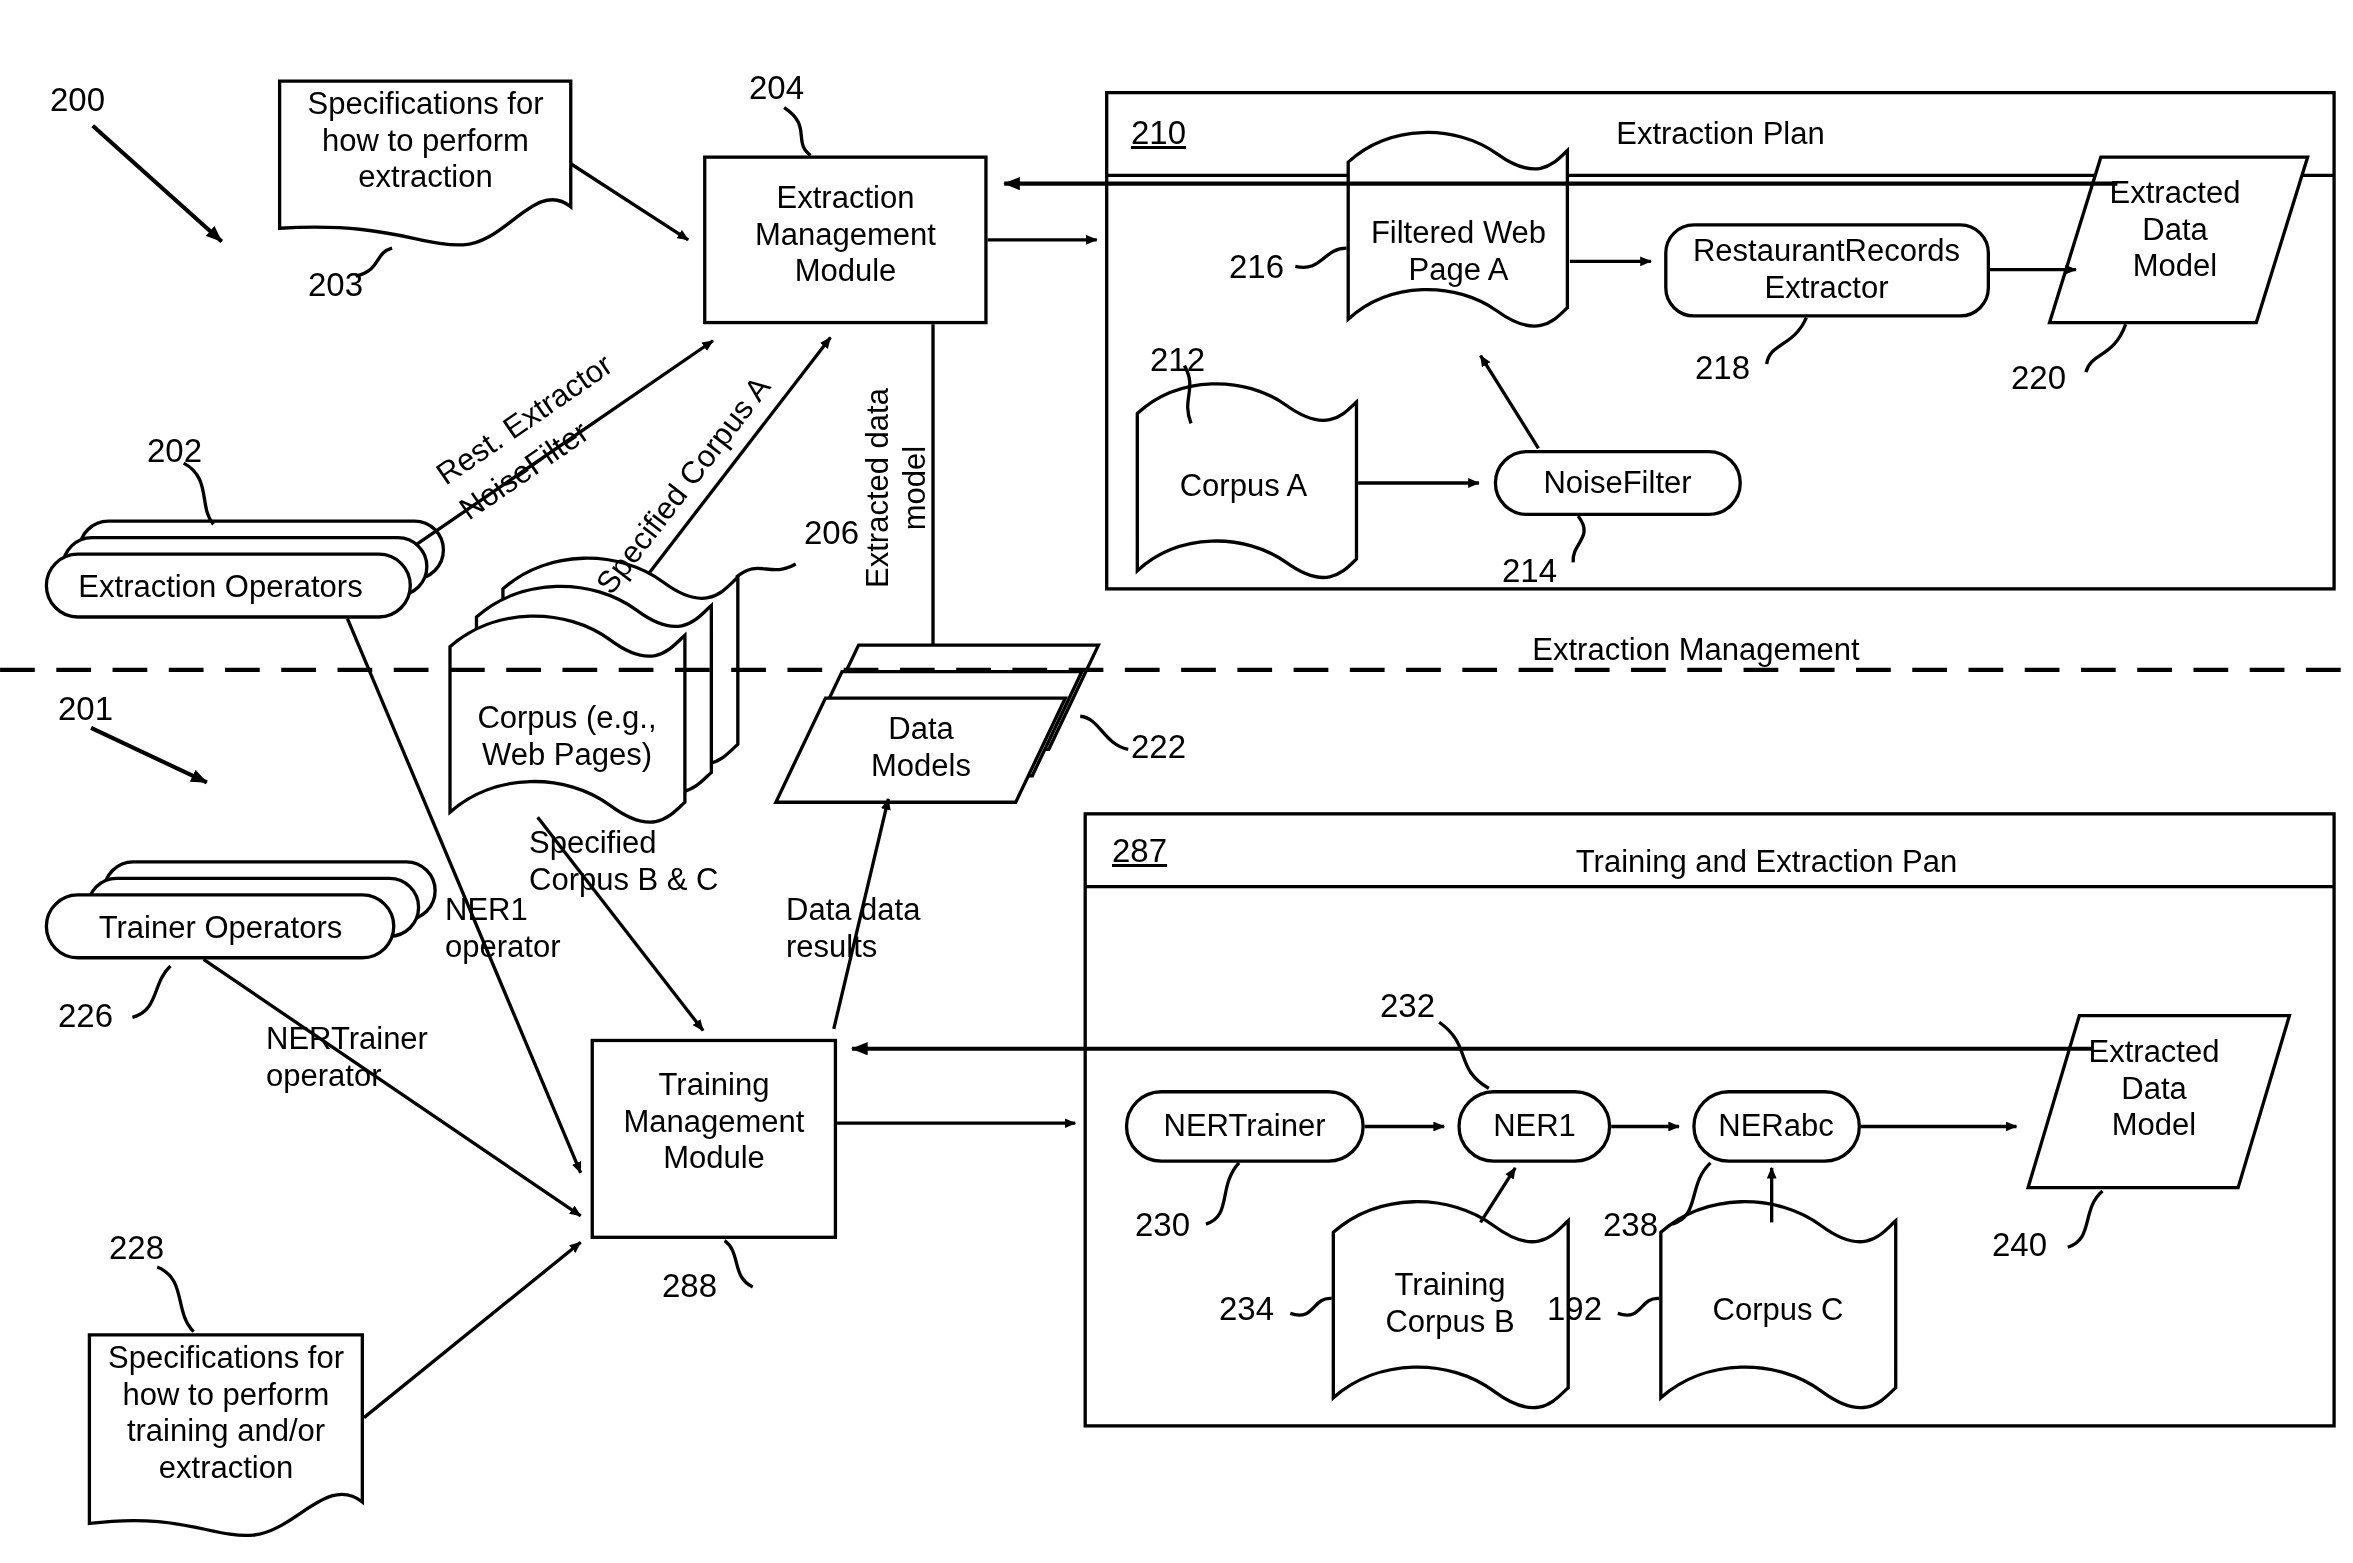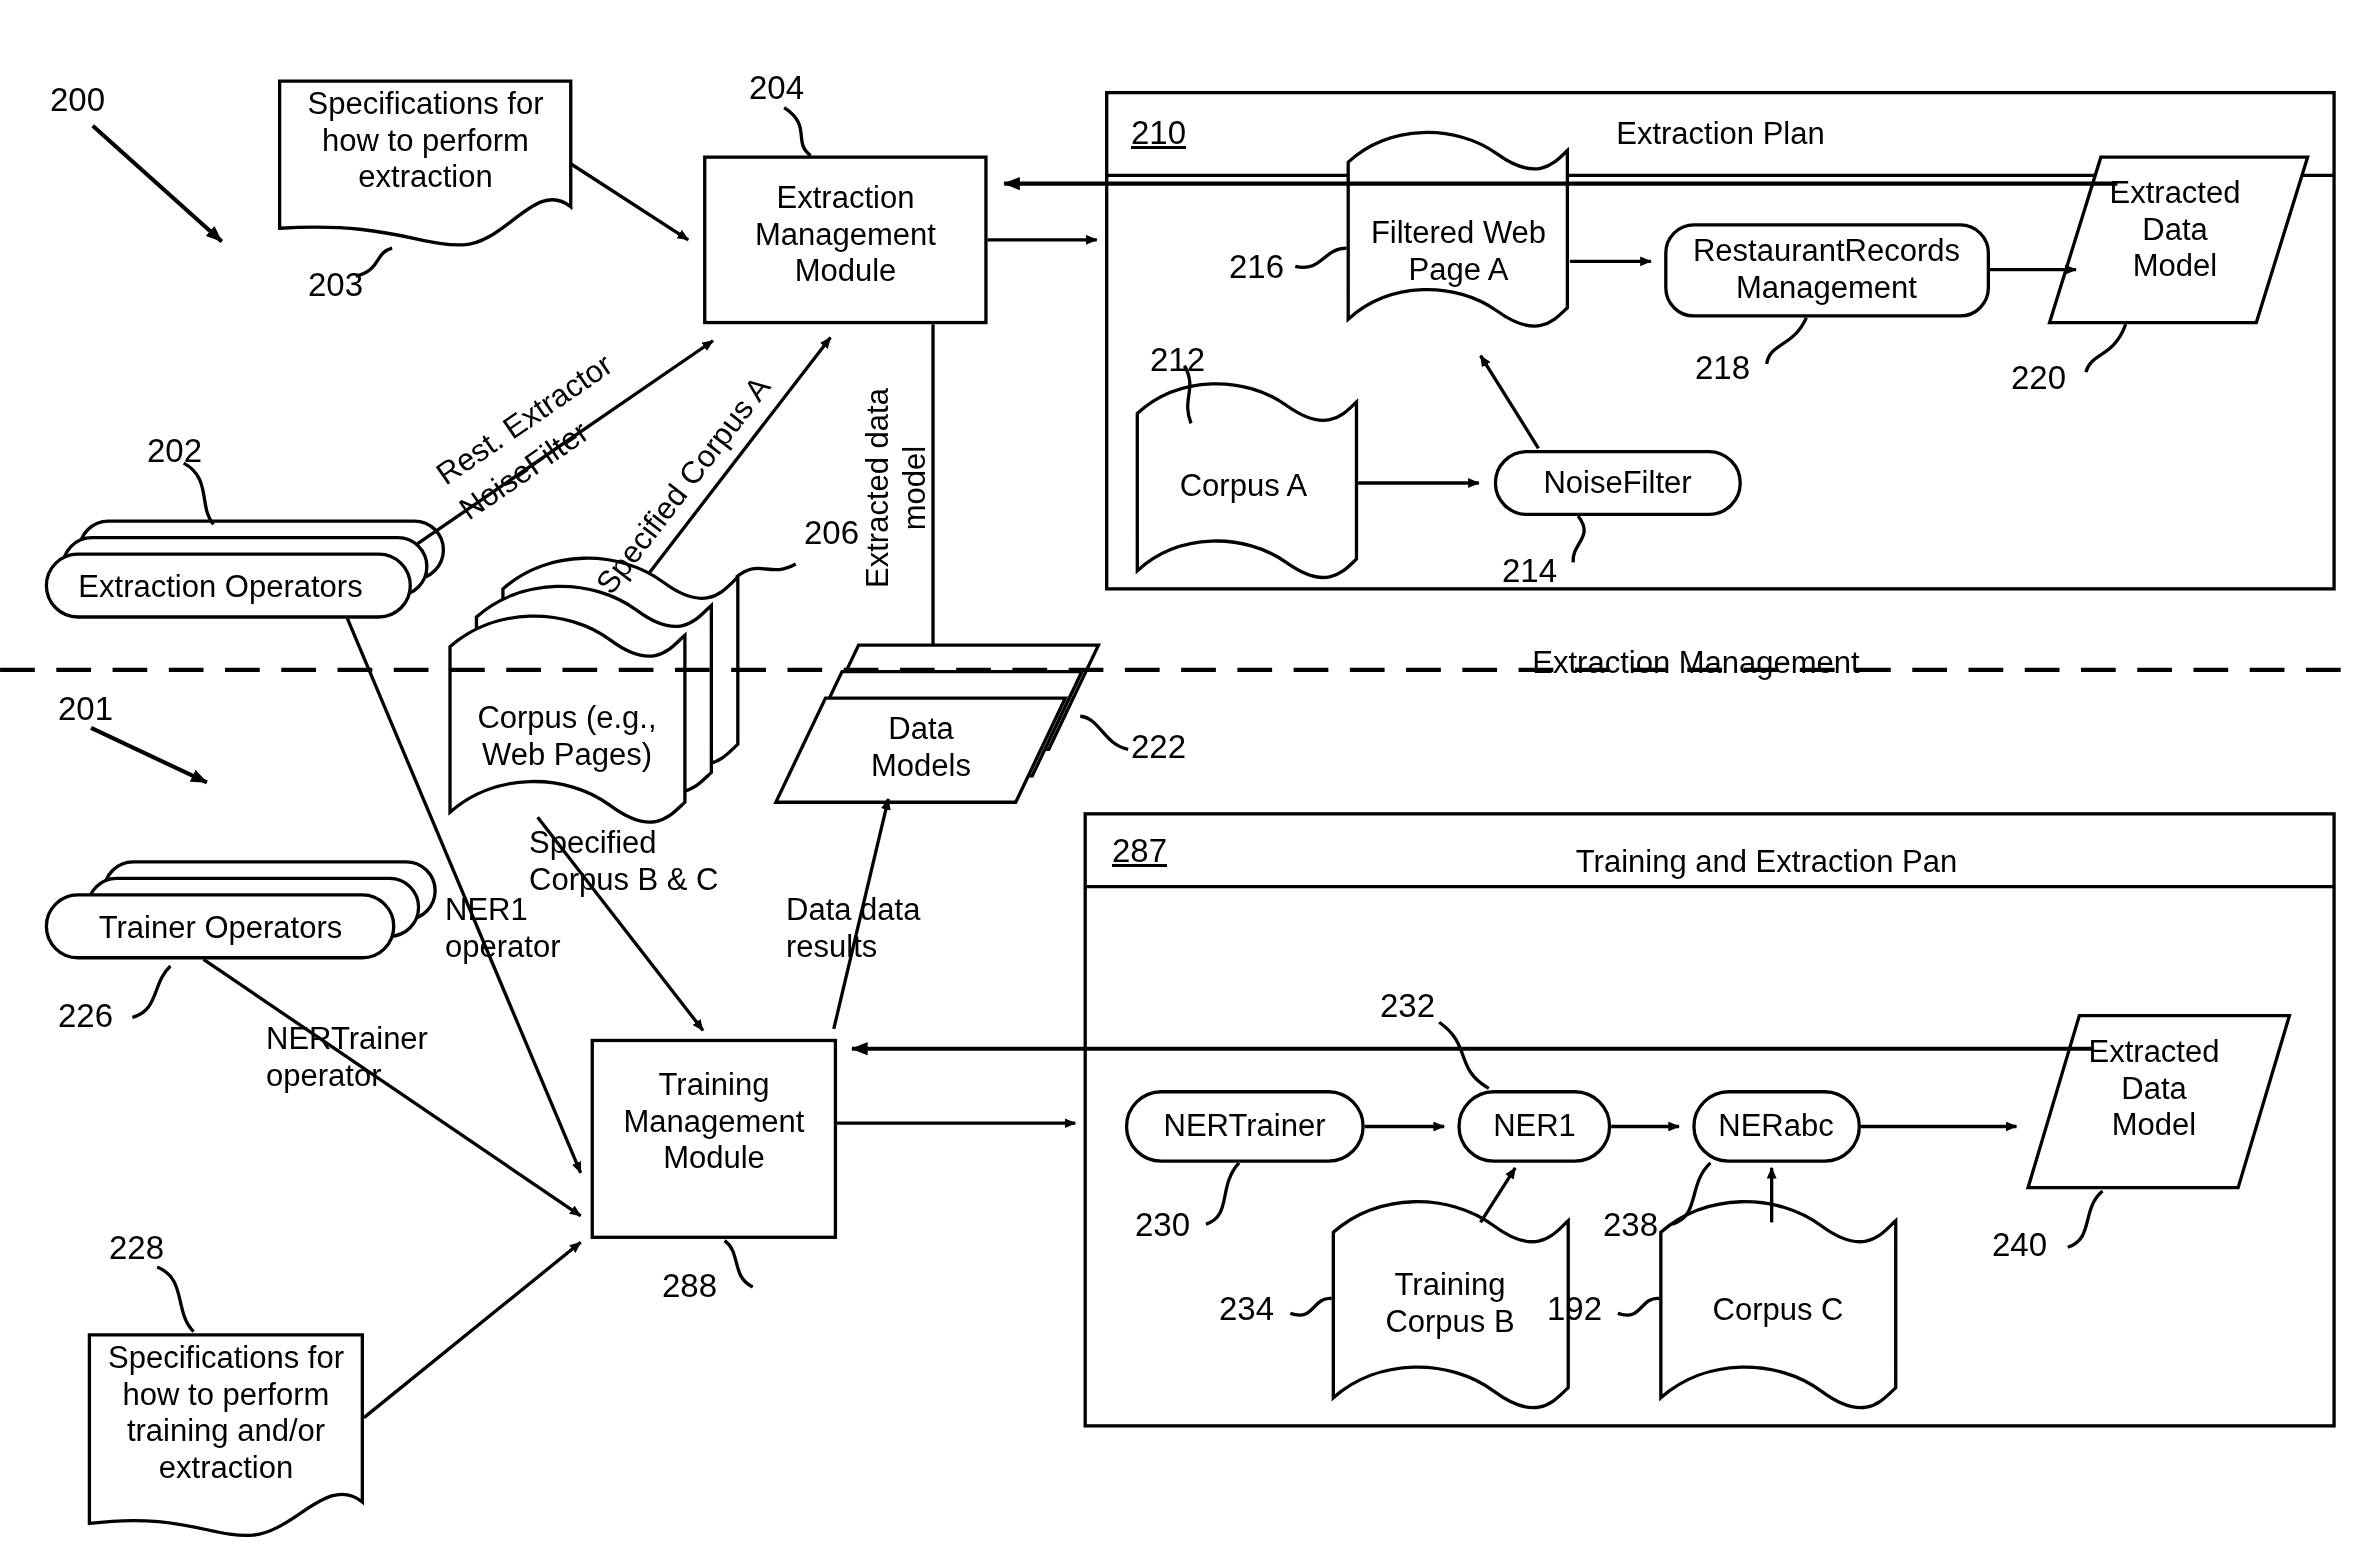--- a/index.html
+++ b/index.html
@@ -195,35 +195,35 @@
   <div class="lbl big" style="left:1107px;top:116px;width:1227px;">Extraction Plan</div>
 
   <div class="lbl node-txt" style="left:1350px;top:215px;width:217px;">Filtered Web
 Page A</div>
 
   <div class="lbl node-txt" style="left:1140px;top:468px;width:207px;">Corpus A</div>
 
   <div class="lbl node-txt" style="left:1497px;top:465px;width:241px;">NoiseFilter</div>
 
   <div class="lbl node-txt" style="left:1667px;top:233px;width:319px;">RestaurantRecords
-Management</div>
+Extractor</div>
 
   <div class="lbl node-txt" style="left:2069px;top:175px;width:212px;">Extracted
 Data
 Model</div>
 
   <div class="lbl node-txt" style="left:55px;top:569px;width:331px;">Extraction Operators</div>
 
   <div class="lbl node-txt" style="left:457px;top:678px;width:220px;margin-top:22px;">Corpus (e.g.,
 Web Pages)</div>
 
   <div class="lbl node-txt" style="left:829px;top:711px;width:184px;">Data
 Models</div>
 
-  <div class="lbl node-txt" style="left:1423px;top:632px;width:546px;margin-top:13px;">Extraction Management</div>
+  <div class="lbl node-txt" style="left:1423px;top:632px;width:546px;">Extraction Management</div>
 
   <div class="lbl node-txt rot-a" style="left:430px;top:463px;width:331px;text-align:left;transform:rotate(-34.5deg);">Rest. Extractor</div>
   <div class="lbl node-txt rot-a" style="left:453px;top:498px;width:331px;text-align:left;transform:rotate(-34.5deg);">NoiseFilter</div>
   <div class="lbl node-txt rot-a" style="left:589px;top:579px;width:364px;text-align:left;transform:rotate(-52.5deg);">Specified Corpus A</div>
 
   <div class="lbl node-txt" style="left:860px;top:364px;width:248px;text-align:center;transform:rotate(-90deg);transform-origin:124px 124px;">Extracted data
 model</div>
 
   <div class="lbl node-txt" style="left:55px;top:910px;width:331px;">Trainer Operators</div>
 

